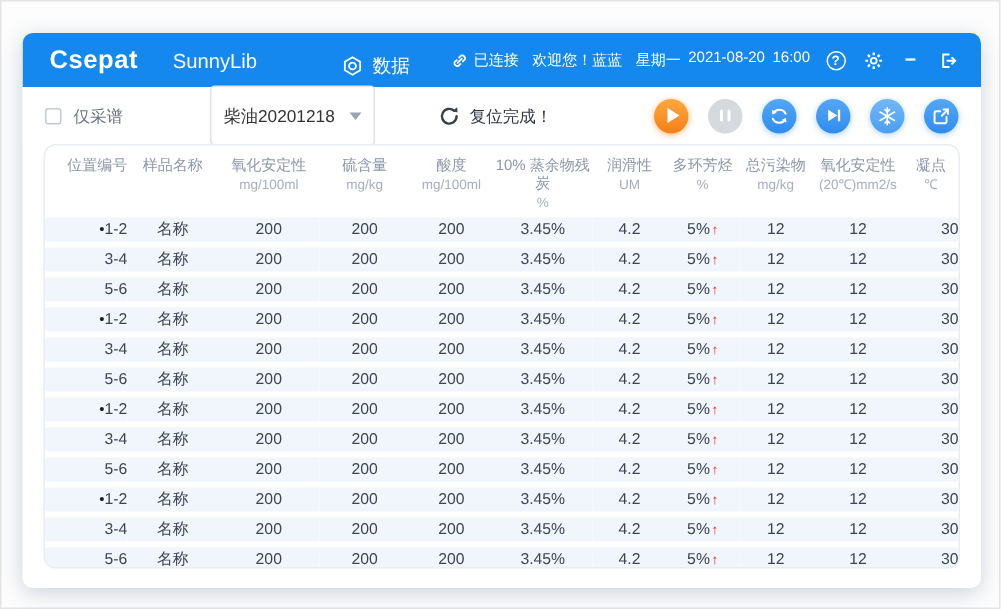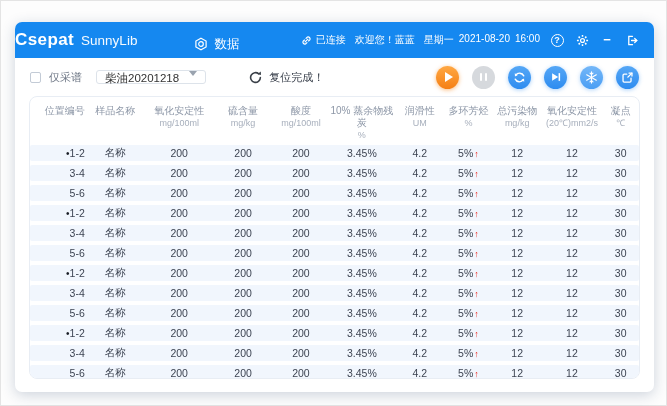--- a/index.html
+++ b/index.html
@@ -5,42 +5,42 @@
   * { box-sizing: border-box; margin: 0; padding: 0; }
   html,body { width:667px; height:406px; background:#ffffff; font-family:"Liberation Sans", sans-serif; overflow:hidden; }
   .frame { position:absolute; inset:0; width:667px; height:406px; border:1px solid #e4e4e4; background:#fdfdfd; }
 
   .window { position:absolute; left:14px; top:21px; width:639px; height:370px; background:#fff;
             border-radius:7px; box-shadow:0 3px 14px rgba(30,60,100,.22); overflow:hidden;
             display:flex; flex-direction:column; }
 
   
   .titlebar { height:36px; background:#1588f0; display:flex; align-items:center; color:#fff; flex:0 0 auto; }
-  .brand { display:flex; align-items:baseline; white-space:nowrap; }
+  .brand { display:flex; align-items:baseline; padding-left:18px; white-space:nowrap;gap:16px; }
   .brand-name { font-size:17px; font-weight:700; letter-spacing:.4px; }
   .brand-product { font-size:13.5px; font-weight:400; margin-left:7px; opacity:.96; }
 
   .tabs { display:flex; align-items:flex-end; height:100%; margin-left:42px; gap:4px; }
   .tab { height:28px; display:flex; align-items:center; gap:6px; padding:0 15px; font-size:12.5px; color:#fff; cursor:pointer; }
   .tab.active { background:#fff; color:#1588f0; border-radius:6px 6px 0 0; font-weight:700; }
   .tab .ticon { display:flex; }
 
   .tstatus { margin-left:auto; display:flex; align-items:center; gap:9px; padding-right:14px; font-size:10px; white-space:nowrap; }
   .tstatus .grp { display:flex; align-items:center; gap:4px; }
   .dt { display:flex; gap:5px; }
   .ticonbtn { display:flex; align-items:center; justify-content:center; width:16px; height:16px; cursor:pointer; }
   .help-circle { width:13px; height:13px; border:1px solid #fff; border-radius:50%; font-size:9px; line-height:11px; text-align:center; font-weight:700; }
   .min-glyph { font-size:13px; font-weight:700; line-height:10px; }
 
   
   .toolbar { height:38px; display:flex; align-items:center; padding:0 15px; gap:8px; background:#fff; flex:0 0 auto; }
   .chk { width:11px; height:11px; border:1px solid #c3cbd6; border-radius:2px; background:#fff; cursor:pointer; }
   .chk-label { font-size:11px; color:#6b7483; margin-right:6px; }
-  .select { min-width:102px; height:14px; border:1px solid #dde3ea; border-radius:3px; background:#fff;
-            display:flex; justify-content:space-between; padding:0 8px; font-size:11.5px; color:#333; cursor:pointer; }
+  .select { min-width:102px; height:40px; border:1px solid #dde3ea; border-radius:3px; background:#fff;
+            display:flex; align-items:center; justify-content:space-between; padding:0 8px; font-size:11.5px; color:#333; cursor:pointer;margin-left:44px; }
   .caret { width:0; height:0; border-left:4px solid transparent; border-right:4px solid transparent; border-top:5px solid #9aa3af; margin-left:10px; }
   .reset { display:flex; align-items:center; gap:6px; margin-left:34px; cursor:pointer; }
   .reset-text { font-size:11px; color:#2f3642; }
 
   .actions { margin-left:auto; display:flex; align-items:center; gap:13px; }
   .act-btn { width:23px; height:23px; border-radius:50%; border:none; display:flex; align-items:center; justify-content:center; cursor:pointer; padding:0; }
   .act-play   { background:linear-gradient(180deg,#ffa843,#f57f15); box-shadow:0 1px 4px rgba(245,133,26,.55); }
   .act-pause  { background:#d6d9dd; }
   .act-sync, .act-skip, .act-export { background:linear-gradient(180deg,#55a7f6,#2e8cf0); box-shadow:0 1px 4px rgba(46,140,240,.4); }
   .act-snow   { background:linear-gradient(180deg,#74b7f8,#4a9ef4); box-shadow:0 1px 4px rgba(46,140,240,.35); }
@@ -49,21 +49,21 @@
   .pause-bars span { width:2.5px; height:8px; background:#fff; border-radius:1px; }
 
   
   .table-card { flex:1 1 auto; margin:0 14px 13px 14px; border:1px solid #e8edf4; border-radius:8px; background:#fff; overflow:hidden; }
   table { width:100%; border-collapse:separate; border-spacing:0 4px; table-layout:fixed; }
   thead th { font-weight:400; color:#99a2b1; font-size:10px; line-height:1.2; padding-top:4px; vertical-align:top; }
   .col-label { font-size:10px; color:#8d97a7; }
   .col-unit  { font-size:9px;  color:#a7afbc; margin-top:1px; }
   tbody td { background:#f1f6fd; height:16px; font-size:10.5px; color:#3d4452; text-align:center; white-space:nowrap; overflow:hidden; }
   tbody tr td:first-child { border-radius:2px 0 0 2px; }
-  tbody tr td:last-child  { border-radius:0 2px 2px 0; }
+  tbody tr td:last-child  { border-radius:0 2px 2px 0;text-align:right; }
   th.col-position, td.col-position { text-align:right; padding-left:12px; }
   .row-marker { display:inline-block; width:8px; color:#1b1f27; font-size:10px; }
   .pah-flag { color:#e8281e; font-weight:700; font-size:9px; margin-left:1px; }
 
   col.c-position{width:9%} col.c-sample_name{width:10%} col.c-oxidation{width:11%} col.c-sulfur{width:10%}
   col.c-acidity{width:9%} col.c-residue{width:11%} col.c-lubricity{width:8%} col.c-pah{width:8%}
   col.c-contaminants{width:8%} col.c-viscosity{width:10%} col.c-freezing{width:6%}
 
   svg { display:block; }
 </style>

